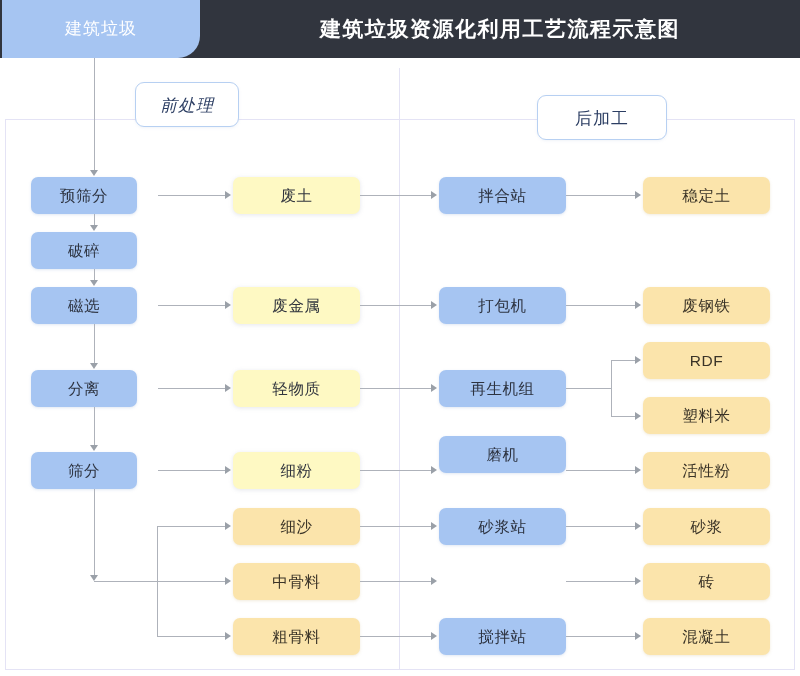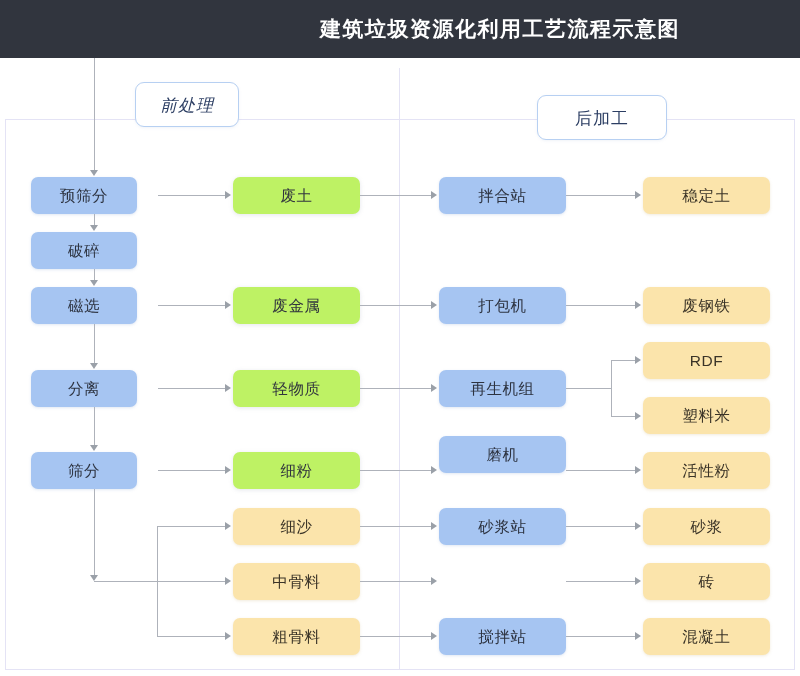--- a/index.html
+++ b/index.html
@@ -107,21 +107,21 @@
     white-space: nowrap;
     box-sizing: border-box;
     color: #31353e;
   }
   .node.blue {
     background: #a6c5f2;
     color: #2d3340;
     box-shadow: 0 1px 3px rgba(120,150,200,0.22);
   }
   .node.white {
-    background: #bef264;
+    background: #fef9c3;
     color: #31353e;
     box-shadow: 0 1px 4px rgba(150,155,175,0.25);
   }
   .node.yellow {
     background: #fbe4ab;
     color: #3a3327;
     box-shadow: 0 1px 3px rgba(200,175,120,0.25);
   }
 
   
@@ -152,20 +152,21 @@
     border-top: 6px solid #9aa0a8;
   }
 </style>
 </head>
 <body>
 
 <div id="root">
 
   <div class="header-bar"></div>
   <div class="header-title">建筑垃圾资源化利用工艺流程示意图</div>
+  <div class="header-tab">建筑垃圾</div>
 
   <div class="panel"></div>
   <div class="divider-v"></div>
 
   <div class="sec-head" id="sec-pre">前处理</div>
   <div class="sec-head" id="sec-post">后加工</div>
 
   <div class="node blue col-a" style="top:177px">预筛分</div>
   <div class="node blue col-a" style="top:232px">破碎</div>
   <div class="node blue col-a" style="top:287px">磁选</div>

